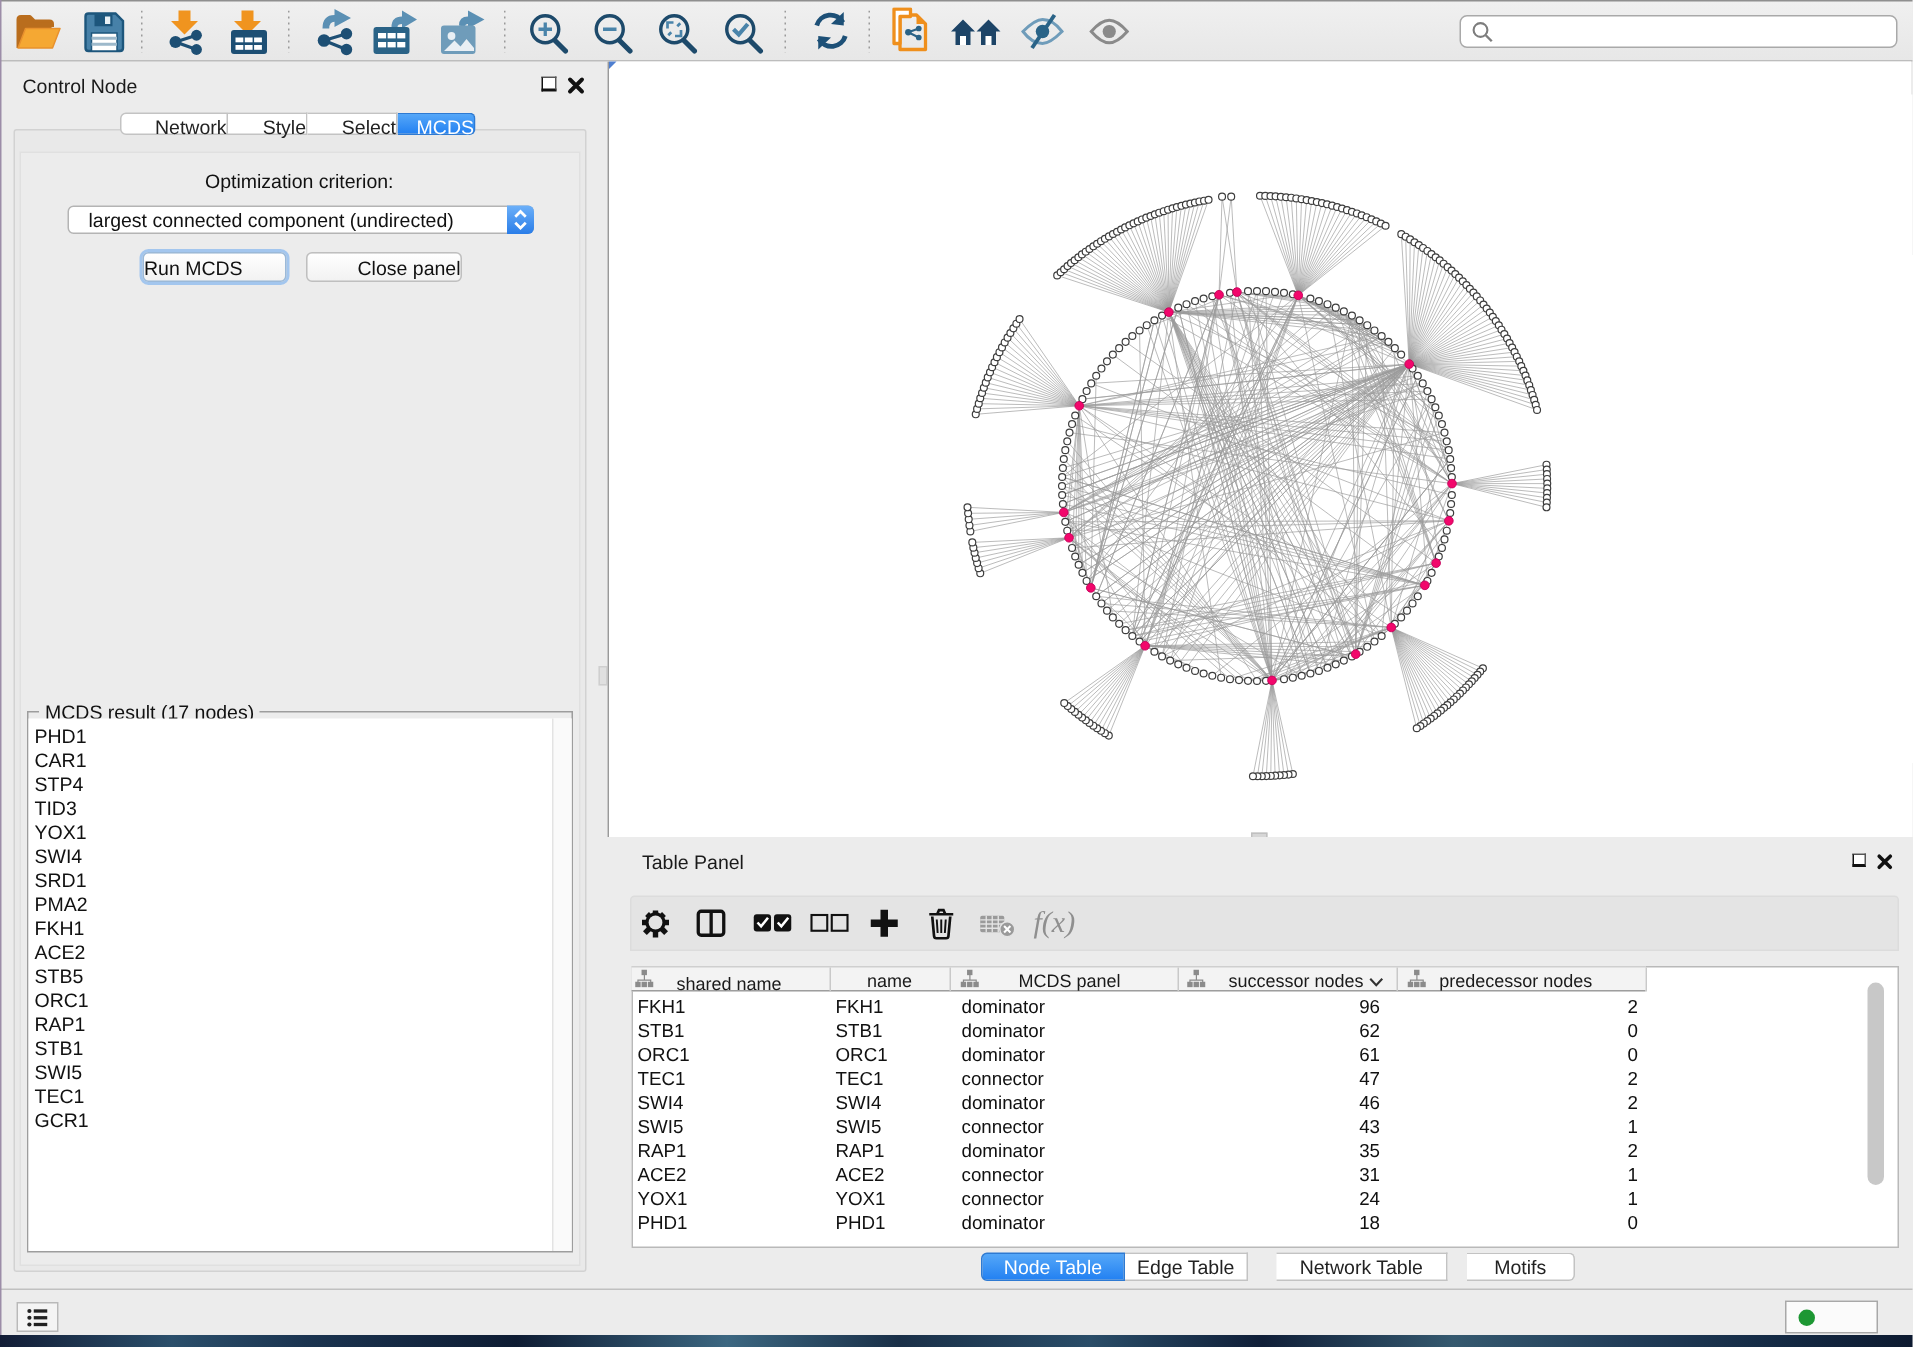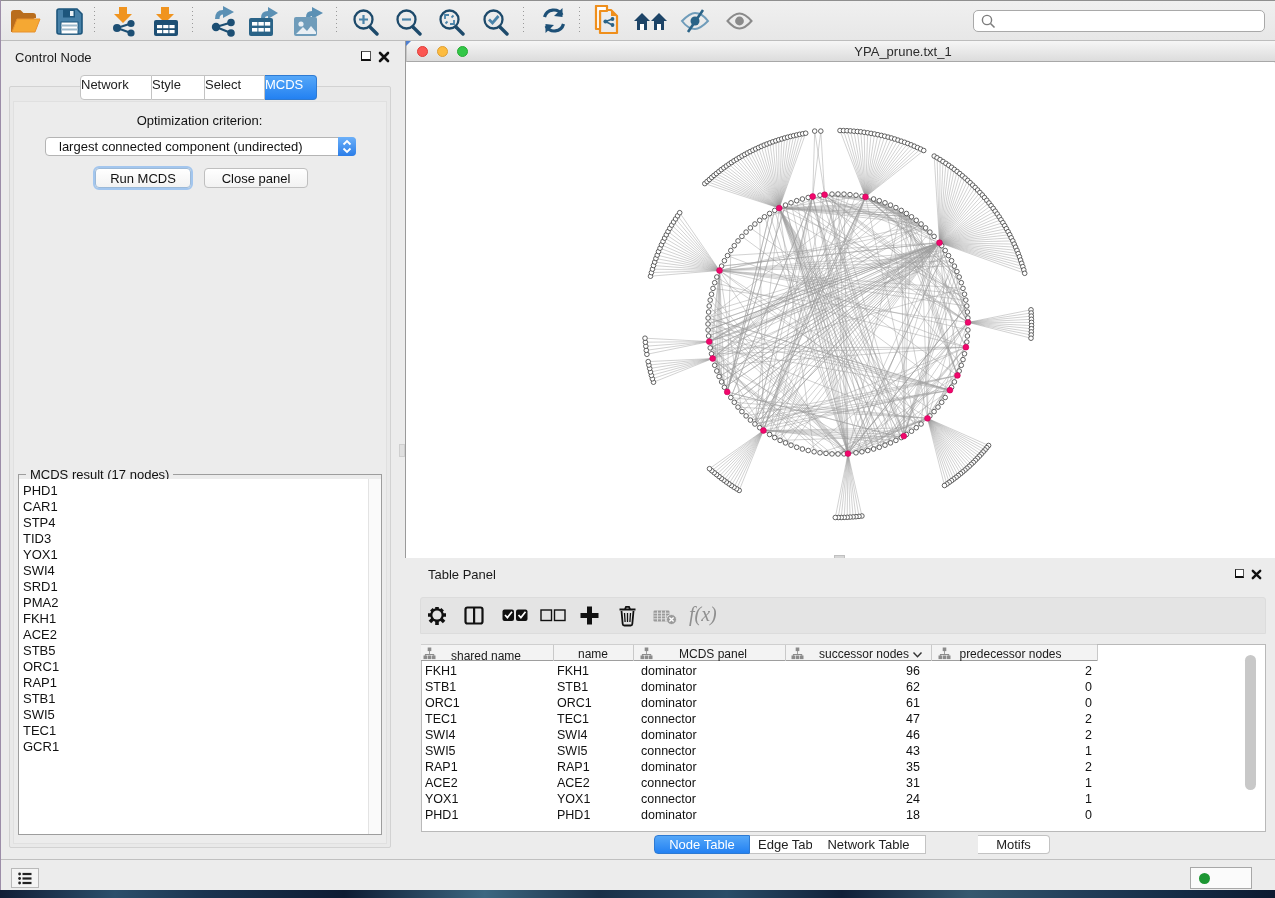--- a/index.html
+++ b/index.html
@@ -10,21 +10,21 @@
 #leftpanel{position:absolute;left:0;top:42px;width:399px;height:817px;background:#ececec}
 #leftedge{position:absolute;left:0;top:0;width:1px;height:890px;background:#9c8da8;z-index:9}
 #splitter{position:absolute;left:399px;top:42px;width:7px;height:817px;background:#ececec}
 #netwin{position:absolute;left:405px;top:41px;width:869px;height:517px;background:#fff;border-left:1px solid #9a9a9a}
 #titlebar{position:absolute;left:0;top:0;width:869px;height:21px;background:linear-gradient(#f6f6f6,#dcdcdc);border-bottom:1px solid #a8a8a8;border-left:1px solid #c6c6c6}
 #canvas{position:absolute;left:0;top:22px;width:869px;height:495px;background:#fff}
 #tablepanel{position:absolute;left:406px;top:558px;width:869px;height:301px;background:#ececec}
 #statusbar{position:absolute;left:0;top:859px;width:1275px;height:31px;background:#ececec;border-top:1px solid #c0c0c0}
 #desktop{position:absolute;left:0;top:890px;width:1275px;height:8px;background:linear-gradient(90deg,#121d36,#2b4f6b 9%,#1b3450 16%,#0e1c33 27%,#3c6781 38%,#1a3048 47%,#2a4d68 57%,#101f38 66%,#35596f 76%,#223d58 85%,#142a44 93%,#0d1a30)}
 .tabseg{position:absolute;display:flex;font-size:13px}
-.tabseg div{background:#fff;border:1px solid #c3c3c3;border-left:none;color:#222;text-align:left;line-height:17px;height:25px;padding:0}
+.tabseg div{background:#fff;border:1px solid #c3c3c3;border-left:none;color:#222;text-align:right;line-height:17px;height:15px;padding:0}
 .tabseg div.sel{background:linear-gradient(#55a7f8,#2381f2);color:#fff;border-color:#2e7ad2}
 .hdrtxt{font-size:12px;color:#1a1a1a;text-align:center;height:16px;line-height:16px}
 .btab{position:absolute;top:277px;height:19px;background:#fff;border:1px solid #c3c3c3;border-left:none;font-size:13px;color:#222;text-align:center;line-height:18px}
 </style></head><body>
 <div id="toolbar">
 <svg class="tbi" style="left:9px;top:7px" width="34" height="28" viewBox="0 0 34 28">
 <path d="M3 24 L3 5 Q3 3 5 3 L11 3 L14 6 L24 6 Q26 6 26 8 L26 10" fill="#b96d1d" stroke="#b96d1d" stroke-width="2" stroke-linejoin="round"></path>
 <path d="M3 24 L8 11 L31 11 L26 24 Z" fill="#f5a833" stroke="#e8912d" stroke-linejoin="round"></path>
 </svg>
 <svg class="tbi" style="left:55px;top:6px" width="29" height="29" viewBox="0 0 29 29">
@@ -162,40 +162,34 @@
 <div style="position:absolute;left:45px;top:95px;width:311px;height:19px;background:#fff;border:1px solid #b4b4b4;border-radius:4px">
 <div style="position:absolute;left:13px;top:1px;font-size:13px;color:#111">largest connected component (undirected)</div>
 <div style="position:absolute;right:-1px;top:-1px;width:18px;height:19px;background:linear-gradient(#6cb0f9,#2a7de8);border-radius:0 4px 4px 0">
 <svg width="18" height="19" viewBox="0 0 18 19">
           <path d="M5.5 7.5 L9 4 L12.5 7.5 M5.5 11.5 L9 15 L12.5 11.5" stroke="#fff" stroke-width="1.8" fill="none"></path>
         </svg>
 </div>
 </div>
 <div style="position:absolute;left:0;top:71px;width:399px;text-align:center;font-size:13px;color:#111">Optimization criterion:</div>
 <div style="position:absolute;left:93px;top:124px;width:100px;height:24px;border:2px solid #a3c6ee;border-radius:6px"></div>
-<div style="position:absolute;left:95px;top:126px;width:96px;height:20px;background:linear-gradient(#fff,#f2f2f2);border:1px solid #9bb9d8;border-radius:4px;text-align:center;font-size:13px;line-height:19px;color:#111">Run MCDS</div>
-<div style="position:absolute;left:204px;top:126px;width:104px;height:20px;background:linear-gradient(#fff,#f2f2f2);border:1px solid #bfbfbf;border-radius:4px;text-align:center;font-size:13px;line-height:19px;color:#111">Close panel</div>
+<div style="position:absolute;left:95px;top:126px;width:96px;height:20px;background:linear-gradient(#fff,#f2f2f2);border:1px solid #9bb9d8;border-radius:4px;font-size:13px;line-height:19px;color:#111">Run MCDS</div>
+<div style="position:absolute;left:204px;top:126px;width:104px;height:20px;background:linear-gradient(#fff,#f2f2f2);border:1px solid #bfbfbf;border-radius:4px;text-align:right;font-size:13px;line-height:19px;color:#111">Close panel</div>
 <div style="position:absolute;left:18px;top:432px;width:364px;height:361px;border:1px solid #9d9d9d"></div>
 <div style="position:absolute;left:26px;top:425px;background:#ececec;padding:0 4px;font-size:13px;color:#111">MCDS result (17 nodes)</div>
 <div style="position:absolute;left:19px;top:437px;width:362px;height:355px;background:#fff">
 <div style="position:absolute;left:4px;top:4px;font-size:13px;line-height:16px;color:#111">PHD1<br>CAR1<br>STP4<br>TID3<br>YOX1<br>SWI4<br>SRD1<br>PMA2<br>FKH1<br>ACE2<br>STB5<br>ORC1<br>RAP1<br>STB1<br>SWI5<br>TEC1<br>GCR1</div>
 <div style="position:absolute;right:0;top:0;width:13px;height:355px;background:#fafafa;border-left:1px solid #e3e3e3"></div>
 </div>
 </div>
 <div id="splitter">
 <div style="position:absolute;left:0;top:402px;width:6px;height:13px;background:#e0e0e0;border:1px solid #cfcfcf"></div>
 </div>
 <div id="netwin">
   <div style="position:absolute;left:0;top:0;width:0;height:0;border-top:5px solid #4f7fd0;border-right:5px solid transparent;z-index:5"></div>
-<div id="titlebar">
-<div style="position:absolute;left:10px;top:5px;width:11px;height:11px;border-radius:50%;background:#fc5753;border:0.5px solid #df3e38"></div>
-<div style="position:absolute;left:30px;top:5px;width:11px;height:11px;border-radius:50%;background:#fdbc40;border:0.5px solid #de9f34"></div>
-<div style="position:absolute;left:50px;top:5px;width:11px;height:11px;border-radius:50%;background:#33c748;border:0.5px solid #27aa35"></div>
-<div style="position:absolute;left:0;top:3px;width:992px;text-align:center;font-size:13px;color:#2b2b2b">YPA_prune.txt_1</div>
-</div>
   <div id="canvas">
 <svg width="869" height="495" viewBox="0 0 869 495" style="position:absolute;left:0;top:0">
 <g stroke="#8f8f8f" stroke-width="0.45" opacity="0.9">
 <line x1="373.2" y1="145.1" x2="298.8" y2="120.6"></line>
 <line x1="373.2" y1="145.1" x2="301.1" y2="118.5"></line>
 <line x1="373.2" y1="145.1" x2="303.4" y2="116.5"></line>
 <line x1="373.2" y1="145.1" x2="305.7" y2="114.4"></line>
 <line x1="373.2" y1="145.1" x2="308.0" y2="112.4"></line>
 <line x1="373.2" y1="145.1" x2="310.4" y2="110.5"></line>
 <line x1="373.2" y1="145.1" x2="312.9" y2="108.5"></line>
@@ -1232,21 +1226,21 @@
 <div style="position:absolute;left:15px;top:250px;width:845px;height:16px;font-size:12.5px;color:#111">
 <span style="position:absolute;left:4px">PHD1</span>
       <span style="position:absolute;left:136px">PHD1</span>
       <span style="position:absolute;left:220px">dominator</span>
       <span style="position:absolute;left:400px;width:99px;text-align:right">18</span>
       <span style="position:absolute;left:580px;width:91px;text-align:right">0</span>
     </div>
 <div style="position:absolute;left:839px;top:97px;width:11px;height:135px;background:#c8c8c8;border-radius:6px"></div>
 <div class="btab" style="left:248px;width:96px;background:linear-gradient(#55a7f8,#2381f2);color:#fff;border:1px solid #2e7ad2;border-radius:4px 0 0 4px">Node Table</div>
 <div class="btab" style="left:344px;width:82px">Edge Table</div>
-<div class="btab" style="left:406px;width:114px">Network Table</div>
+<div class="btab" style="left:445px;width:114px">Network Table</div>
 <div class="btab" style="left:572px;width:72px;border-radius:0 4px 4px 0">Motifs</div>
 </div>
 <div id="statusbar">
 <div style="position:absolute;left:11px;top:8px;width:28px;height:20px;background:#f4f4f4;border:1px solid #b9b9b9;text-align:center">
 <svg width="14" height="13" viewBox="0 0 14 13" style="margin-top:3px">
         <g fill="#222">
           <circle cx="1.6" cy="2" r="1.4"></circle>
           <circle cx="1.6" cy="6.5" r="1.4"></circle>
           <circle cx="1.6" cy="11" r="1.4"></circle>
           <rect x="4.5" y="0.9" width="9" height="2.2"></rect>

